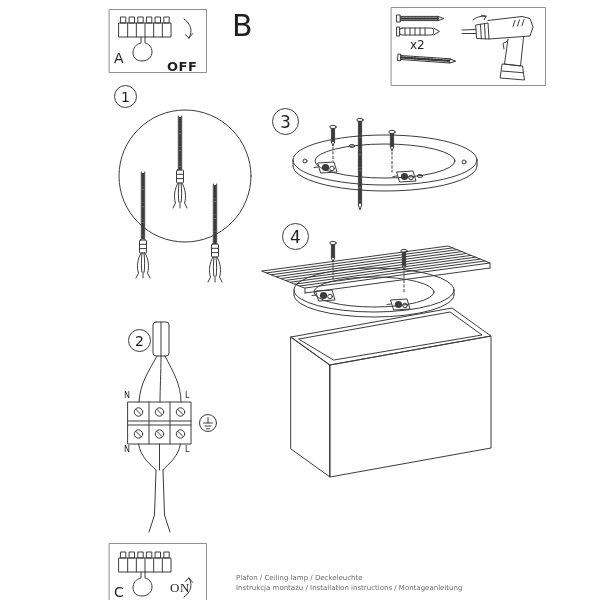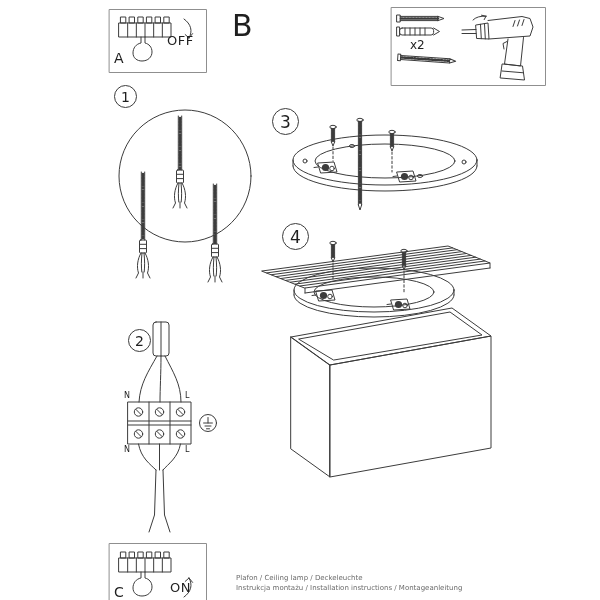--- a/index.html
+++ b/index.html
@@ -246,36 +246,36 @@
     </g>
 
     <g>
       <use href="#switch-unit" x="119" y="549"></use>
       <path d="M184,597 C191,592 193,585 189,578"></path>
       <path d="M189,578 L185.2,581.4 M189,578 L192.6,582.4"></path>
     </g>
   </svg>
 
   <div class="lbl" style="left:114px; top:51px; font-size:14px;">A</div>
-  <div class="lbl" style="left:167px; top:34px; font-size:13px; letter-spacing:.5px;">OFF</div>
+  <div class="lbl" style="left:167px; top:60px; font-size:13px; letter-spacing:.5px;font-weight:bold;">OFF</div>
 
   <div class="lbl" style="left:232px; top:11px; font-size:30px; line-height:1;">B</div>
   <div class="lbl" style="left:410px; top:39px; font-size:12px;">x2</div>
 
   <div class="badge small" style="left:114px; top:85px;">1</div>
   <div class="badge small" style="left:128px; top:329px;">2</div>
   <div class="badge large" style="left:272px; top:108px;">3</div>
   <div class="badge large" style="left:282px; top:223px;">4</div>
 
   <div class="lbl" style="left:124px; top:392px; font-size:8px;">N</div>
   <div class="lbl" style="left:185px; top:392px; font-size:8px;">L</div>
   <div class="lbl" style="left:124px; top:446px; font-size:8px;">N</div>
   <div class="lbl" style="left:185px; top:446px; font-size:8px;">L</div>
 
   <div class="lbl" style="left:114px; top:585px; font-size:14px;">C</div>
-  <div class="lbl" style="left:170px; top:581px; font-size:13px; letter-spacing:.5px;">ON</div>
+  <div class="lbl" style="left:170px; top:581px; font-size:13px; letter-spacing:.5px;font-family:Liberation Serif, serif;">ON</div>
 
   <div class="footer">
     <div>Plafon / Ceiling lamp / Deckeleuchte</div>
     <div>Instrukcja montażu / Installation instructions / Montageanleitung</div>
   </div>
 
 </div>
 
 </body></html>

